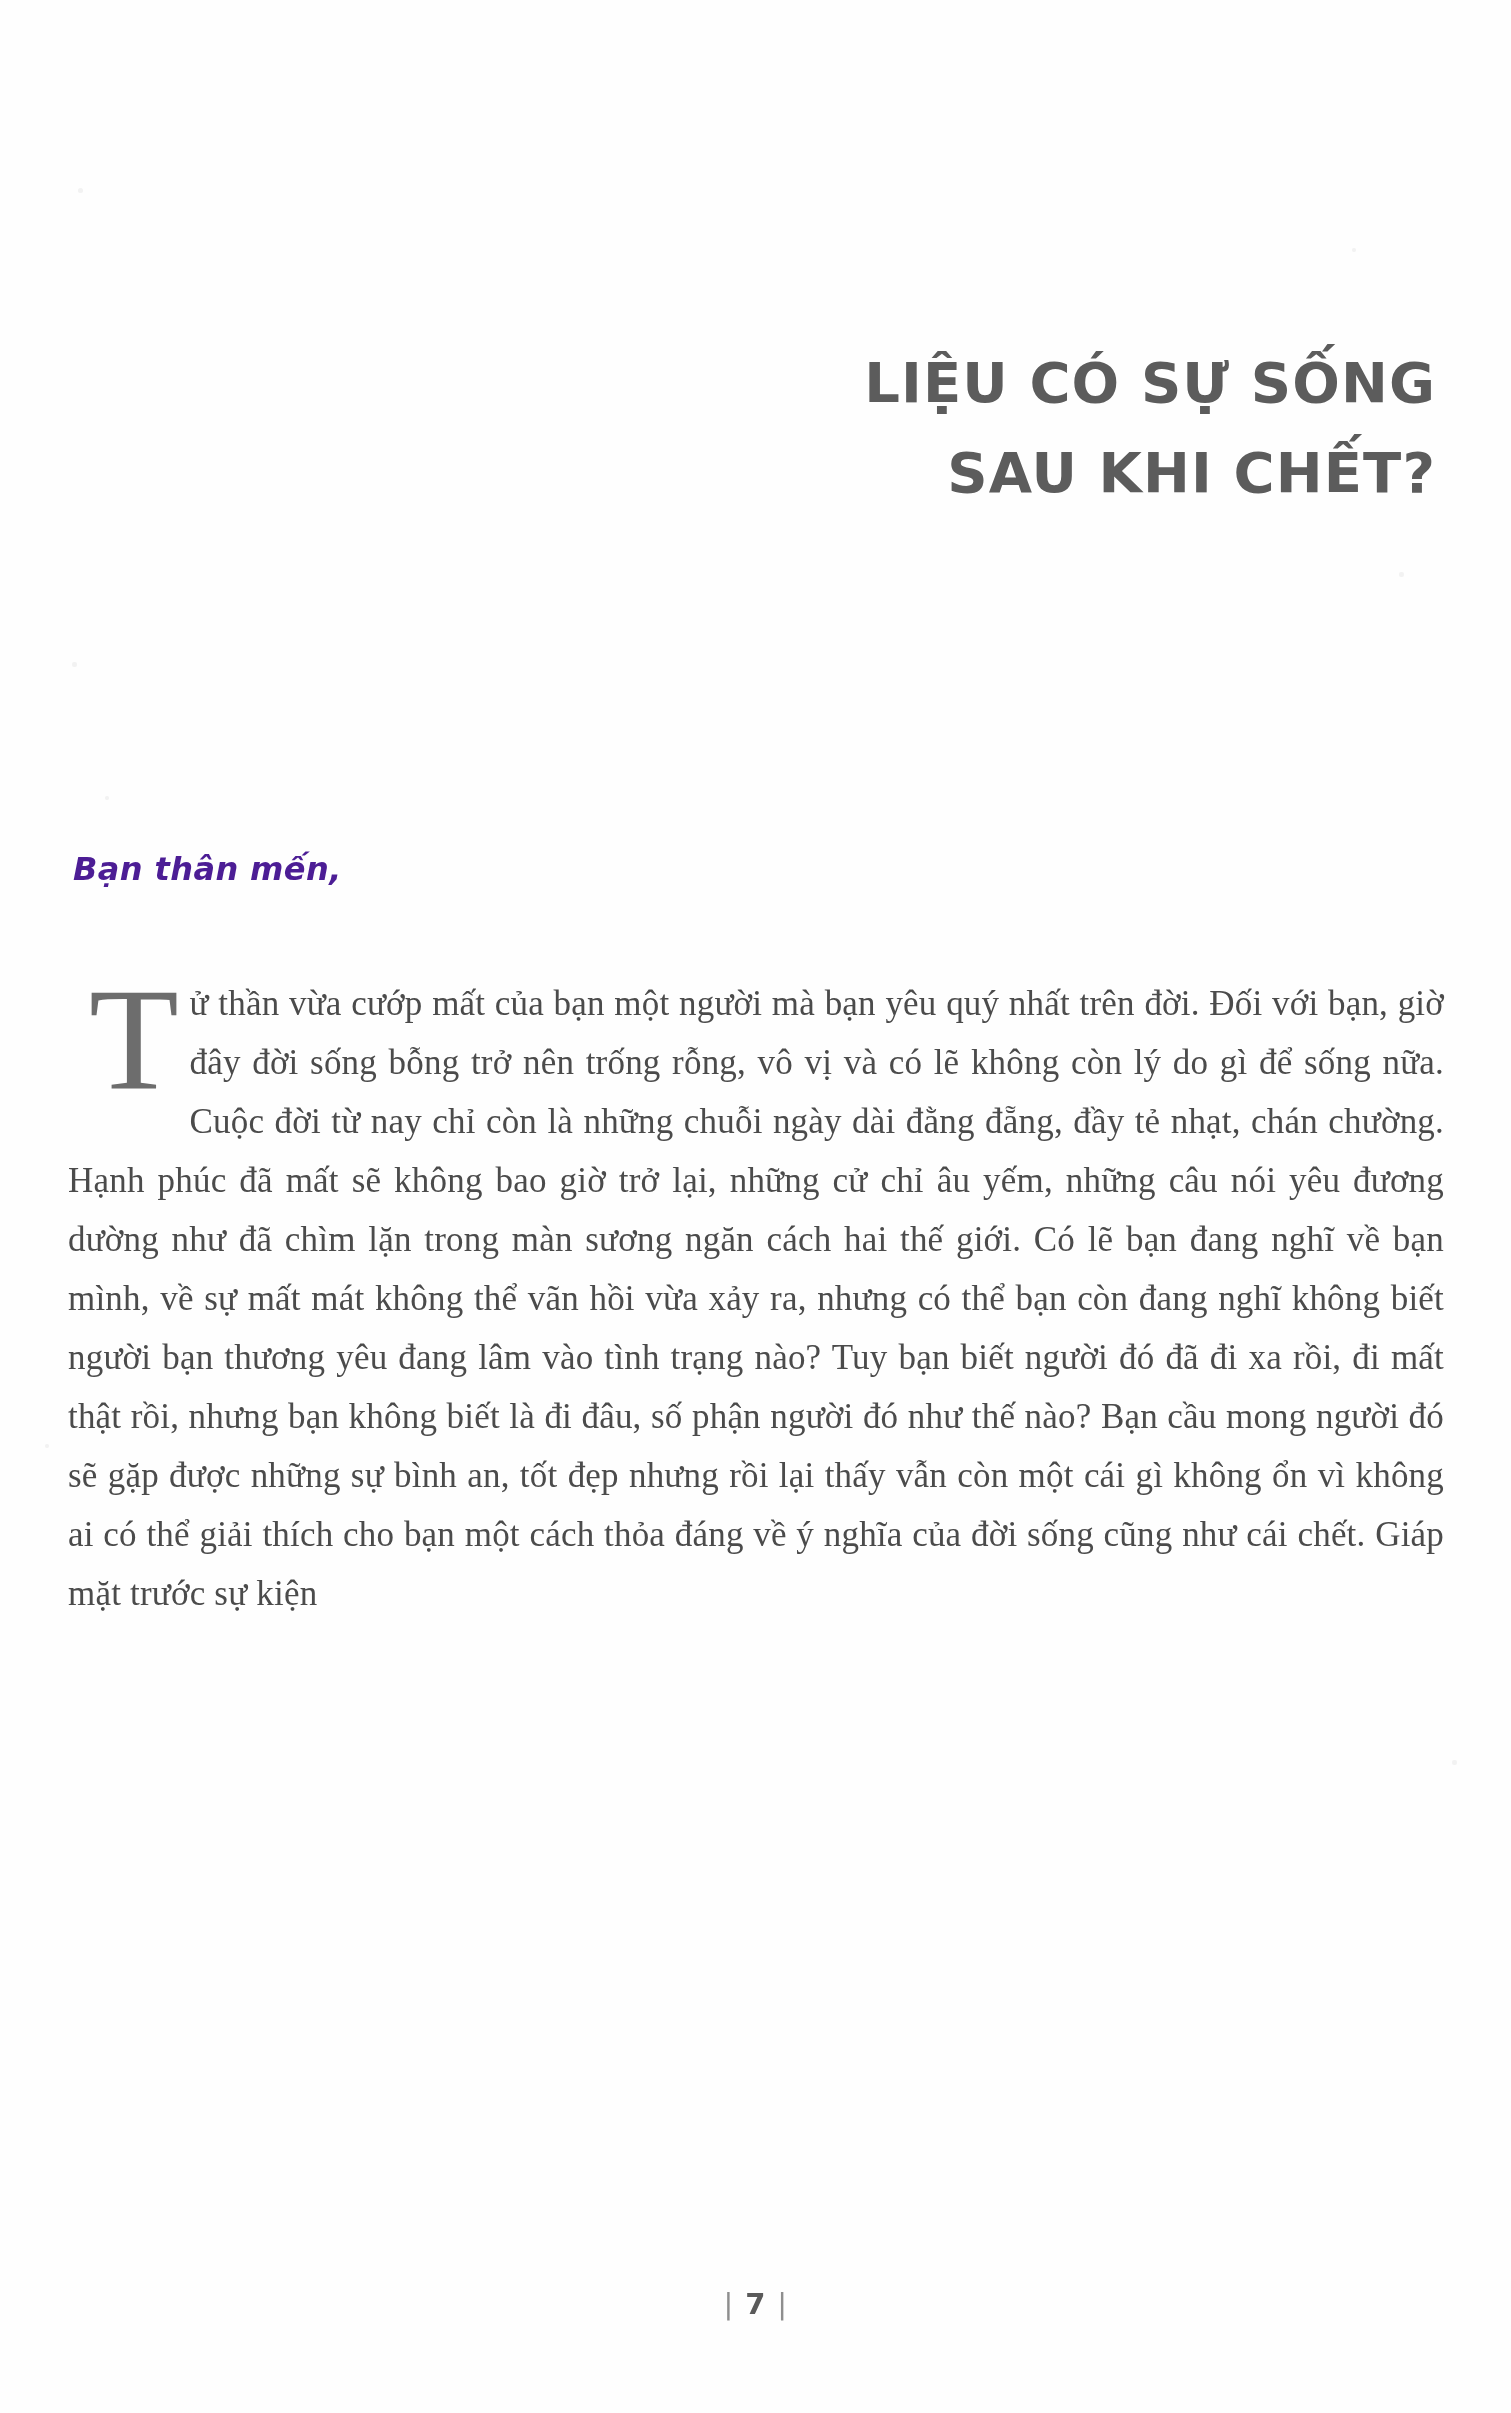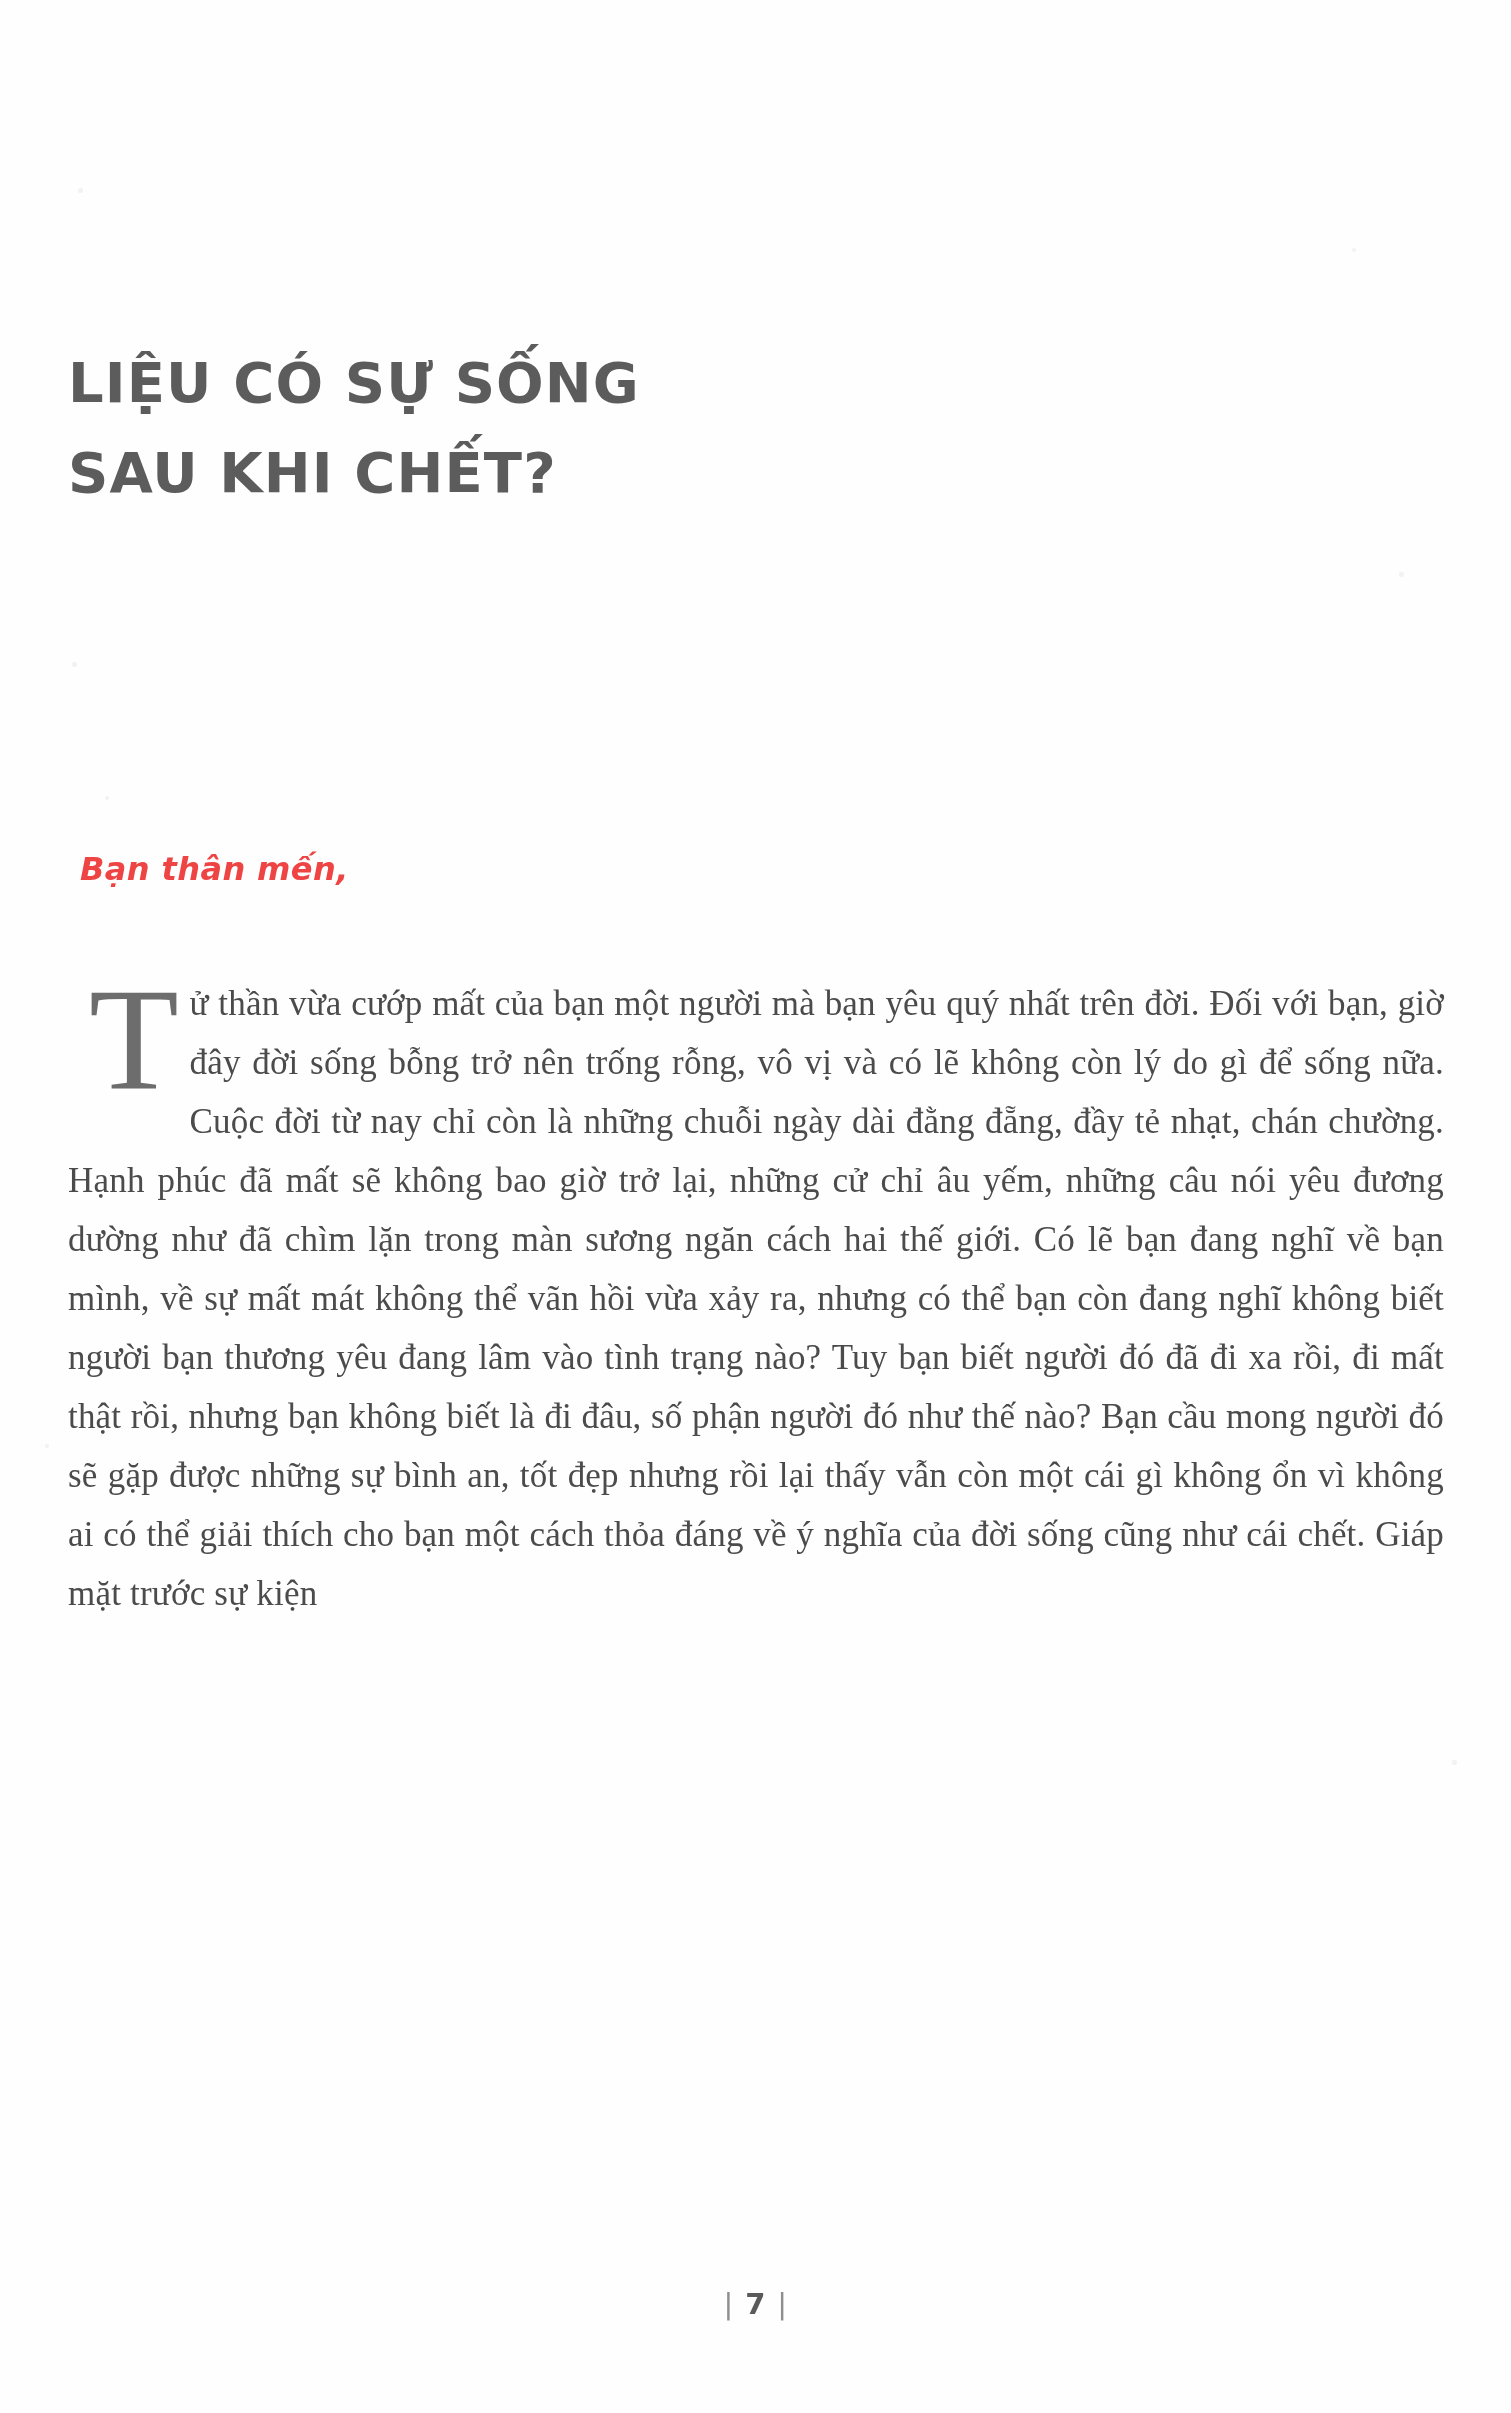--- a/index.html
+++ b/index.html
@@ -36,43 +36,43 @@
     right: 68px;
     top: 0;
     bottom: 0;
   }
 
   .chapter-title {
     position: absolute;
     top: 312px;
     left: 0;
     right: 8px;
-    text-align: left;
+    text-align: right;
     font-family: "DejaVu Sans", sans-serif;
     font-weight: bold;
     font-size: 56px;
     line-height: 1.18;
     letter-spacing: 1.1px;
     color: #5c5c5c;
     text-transform: uppercase;
   }
   .chapter-title .line2 {
     display: block;
     margin-top: 24px;
   }
 
   .salutation {
     position: absolute;
     top: 850px;
-    left: 12px;
+    left: 5px;
     font-family: "DejaVu Sans", sans-serif;
     font-weight: bold;
     font-style: italic;
     font-size: 32px;
-    color: #ef4444;
+    color: #4c1d95;
     letter-spacing: 0.4px;
   }
 
   .body-text {
     position: absolute;
     top: 974px;
     left: 0;
     right: 0;
     font-family: "Liberation Serif", serif;
     font-size: 35px;

